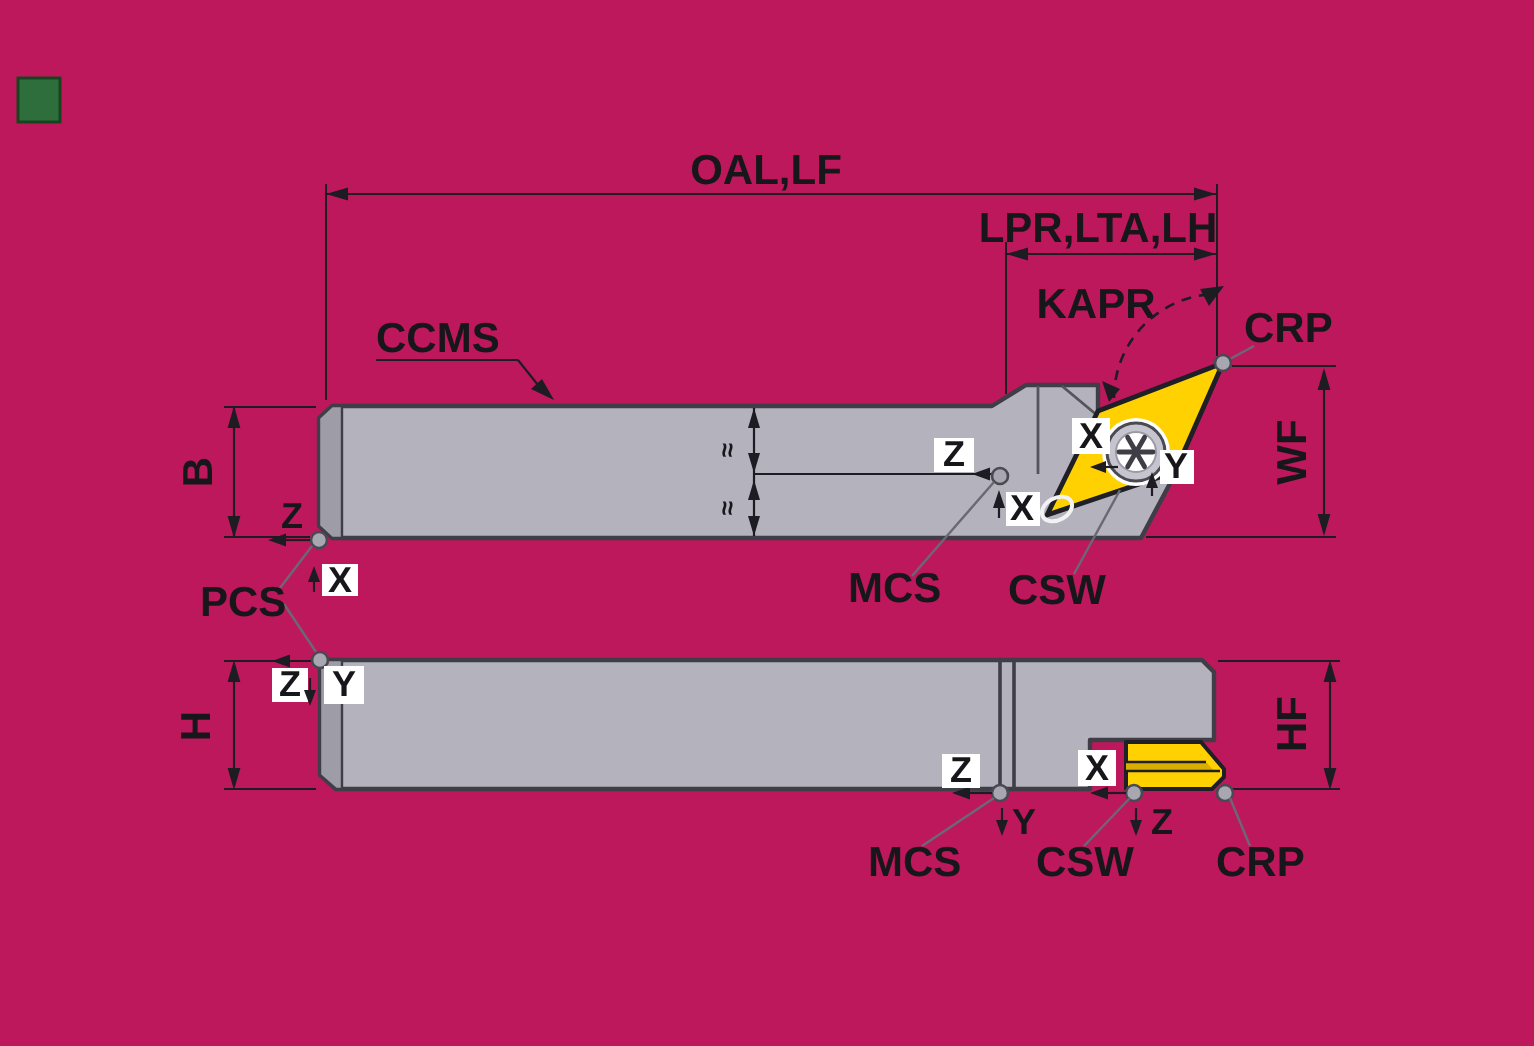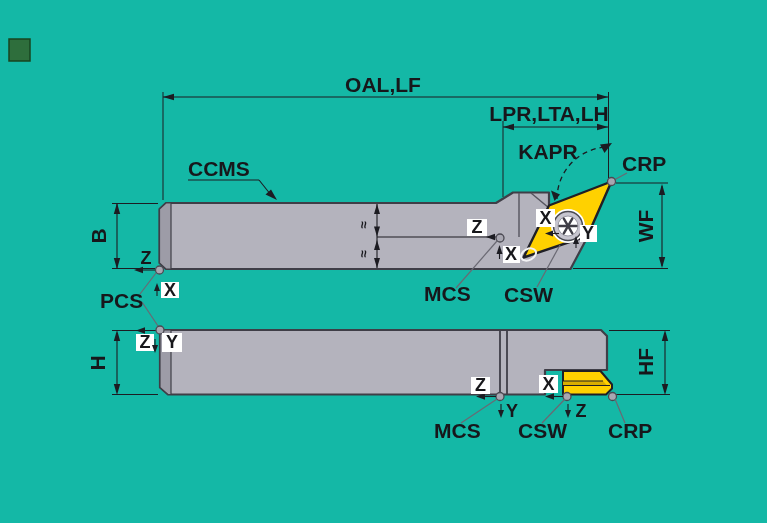--- a/index.html
+++ b/index.html
@@ -1,16 +1,16 @@
 <!DOCTYPE html>
 <html><head>
 <meta charset="utf-8">
 <style>
   html,body{margin:0;padding:0;background:#fff;}
-  .stage{position:relative;width:767px;height:523px;background:#14b8a6;overflow:hidden;
+  .stage{position:relative;width:767px;height:523px;background:#be185d;overflow:hidden;
          font-family:"Liberation Sans",sans-serif;}
   svg text{font-family:"Liberation Sans",sans-serif;font-weight:bold;fill:#17171b;}
   .dim{stroke:#1c1c22;stroke-width:1.1;fill:none;}
   .ext{stroke:#1c1c22;stroke-width:1;fill:none;}
   .ah{fill:#1c1c22;stroke:none;}
   .lead{stroke:#6a6973;stroke-width:1.2;fill:none;}
   .halo{fill:#ffffff;stroke:none;}
   .big{font-size:21px;}
   .ax{font-size:18px;}
 </style>

